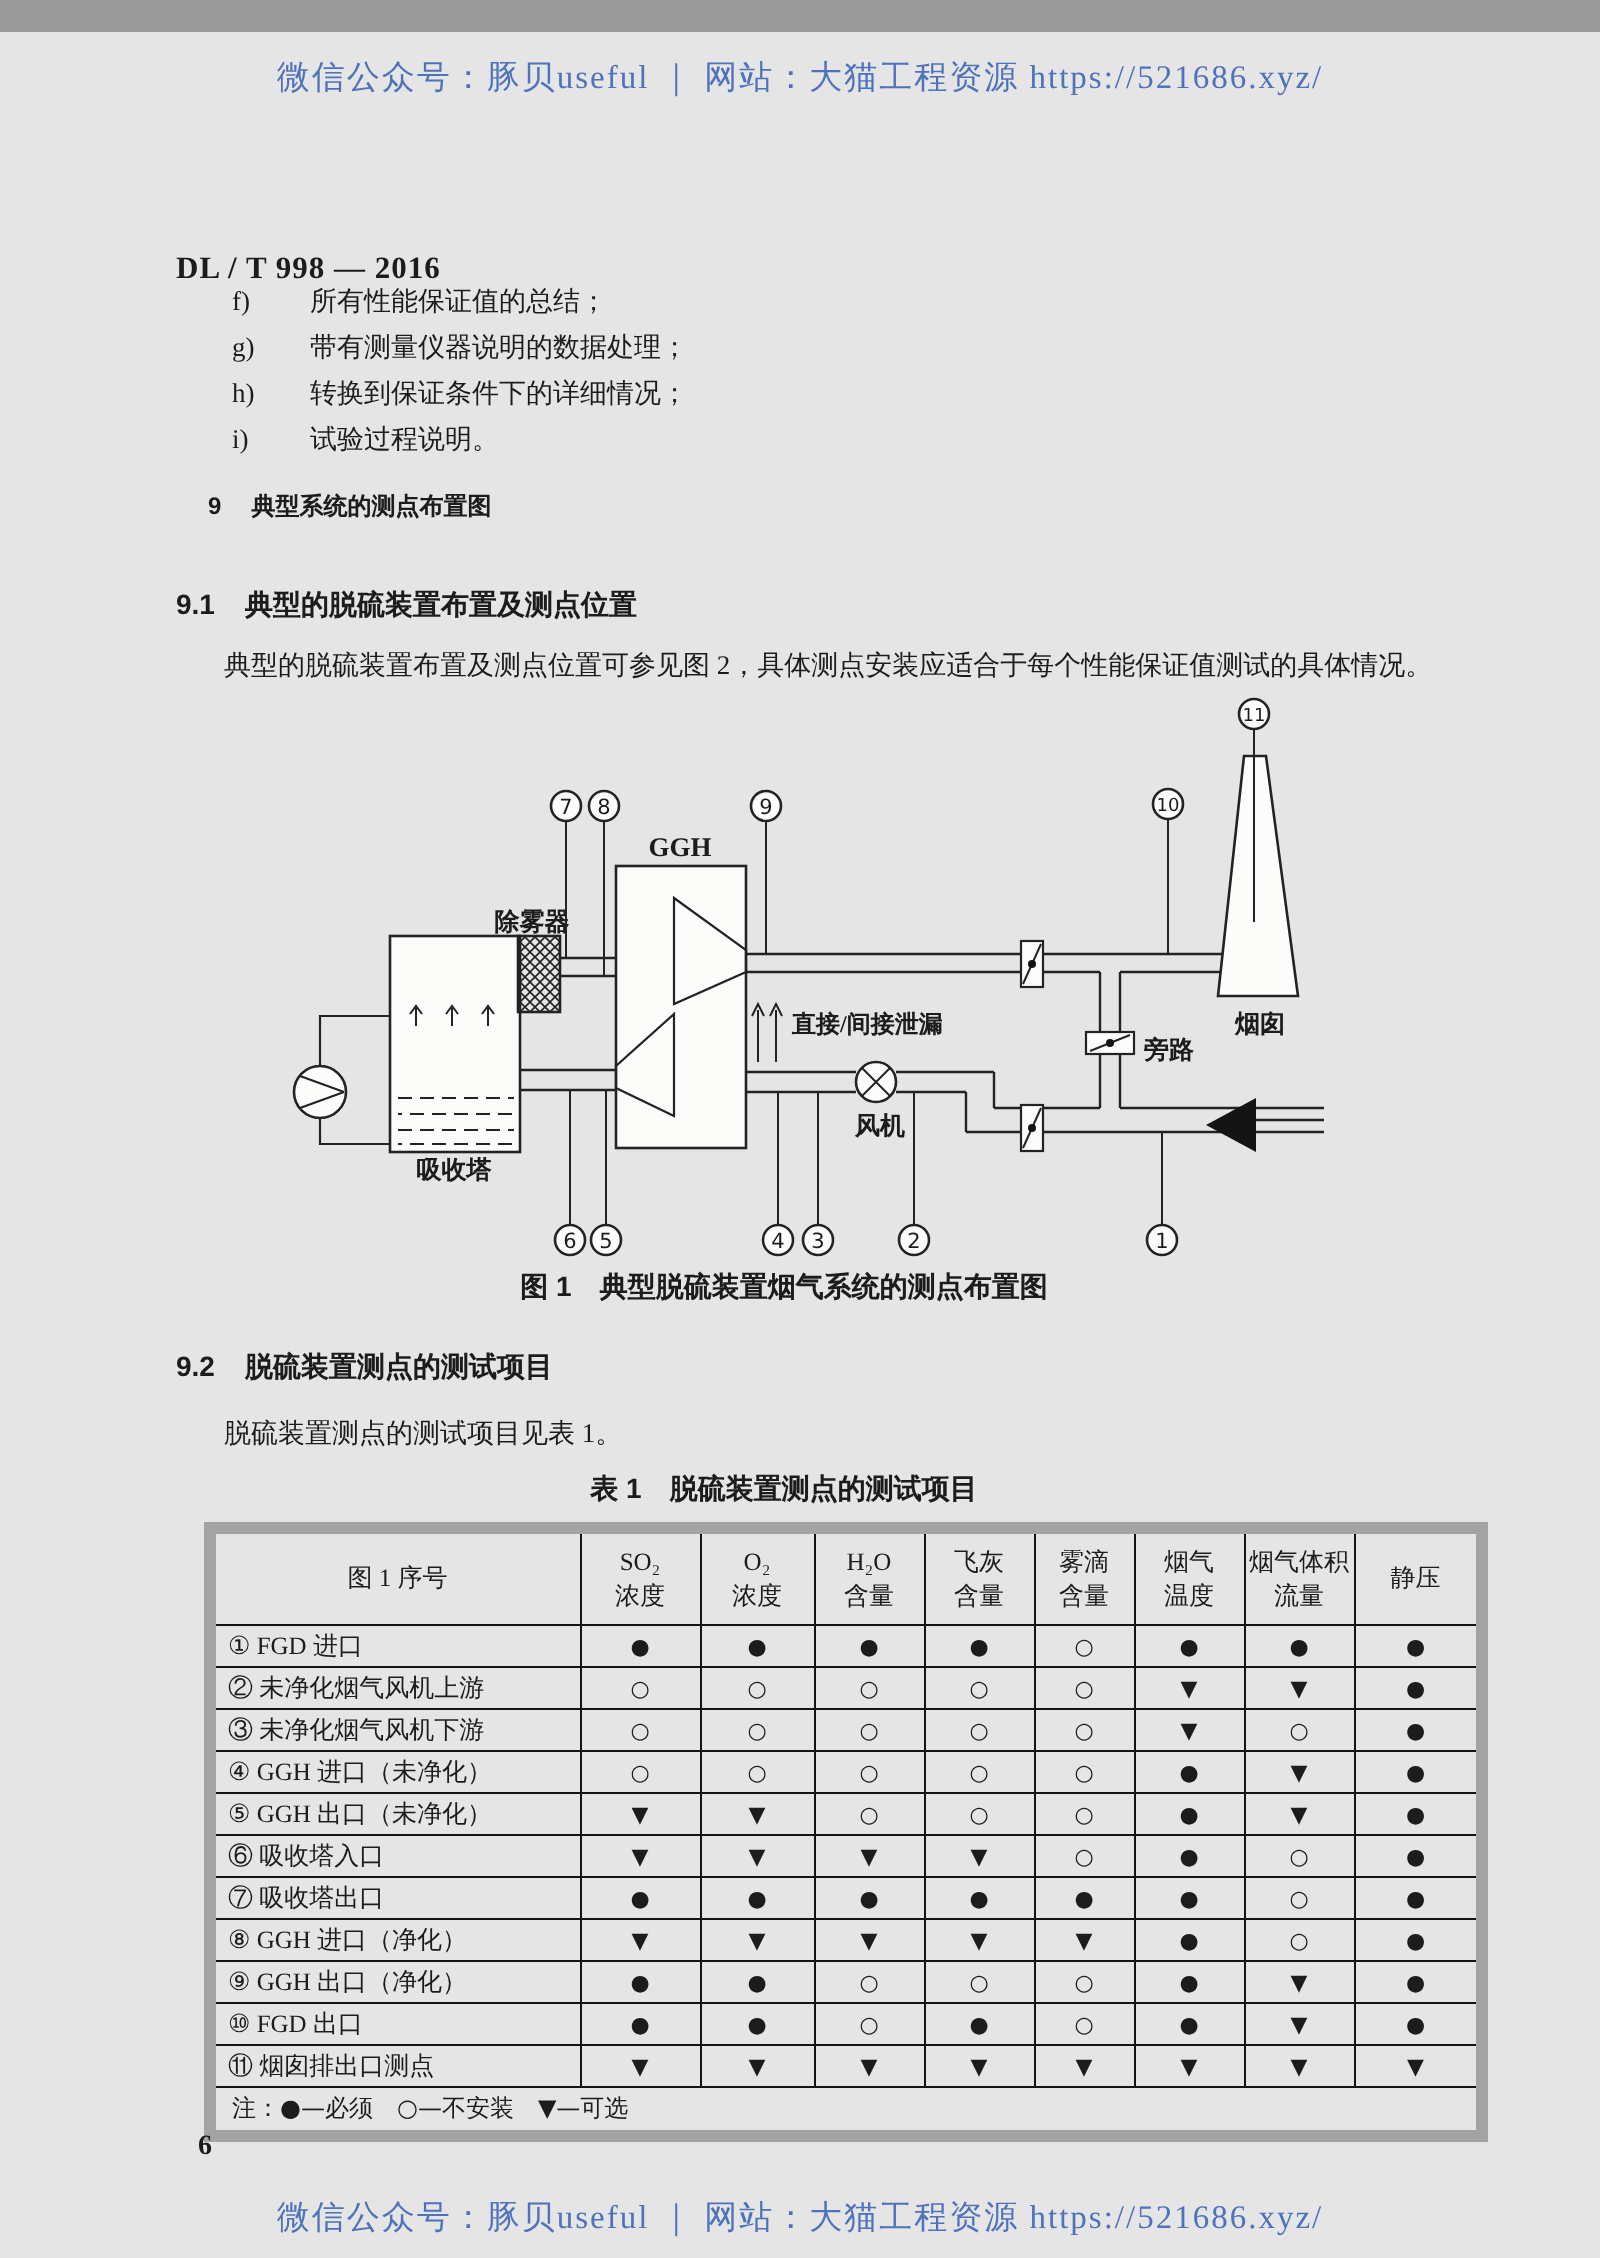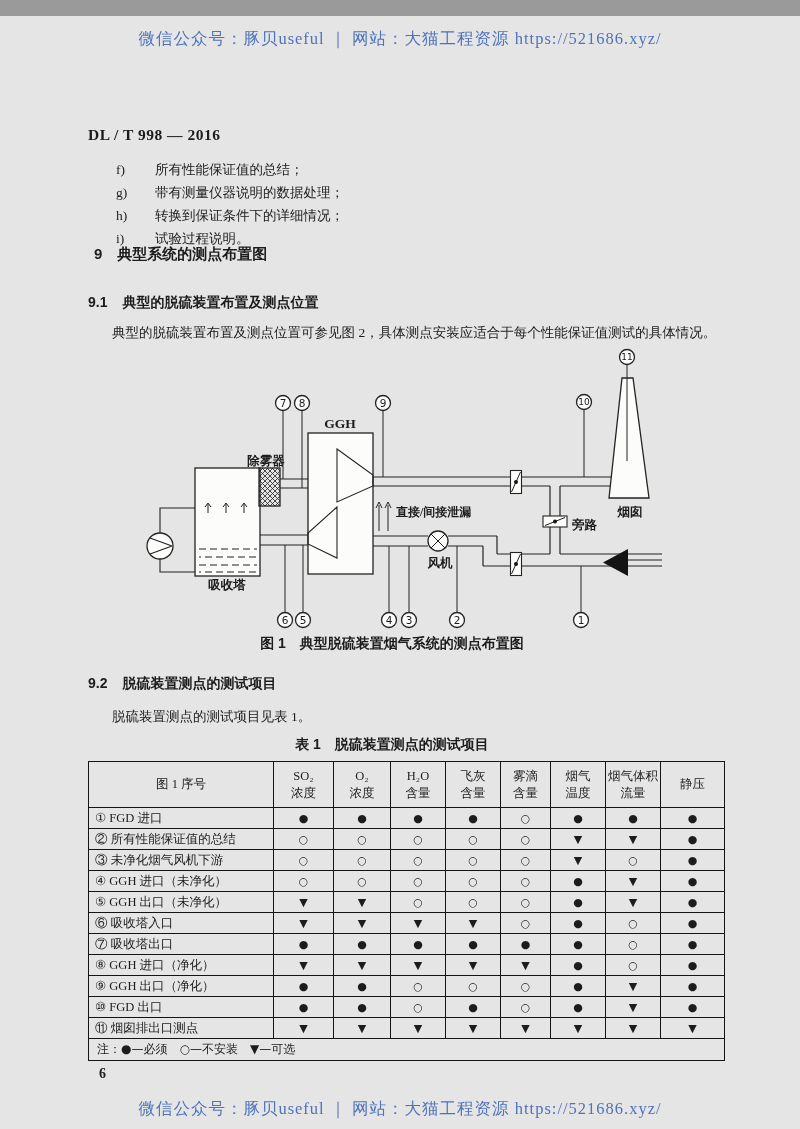--- a/index.html
+++ b/index.html
@@ -7,41 +7,41 @@
     position:relative;width:800px;height:1129px;margin:16px auto;
     background:#e5e5e5;overflow:hidden;
     font-family:"Liberation Serif",serif;color:#1c1c1c;
   }
   .wm{position:absolute;left:0;width:100%;text-align:center;
       font-size:16.5px;letter-spacing:1px;}
   .wm-top{top:12px;}
   .wm-bottom{top:1082px;}
   .doc-num{position:absolute;left:88px;top:110px;font-weight:bold;
       font-size:15.5px;letter-spacing:.5px;}
-  .list{position:absolute;left:116px;top:142px;font-size:13.5px;line-height:23px;}
+  .list{position:absolute;left:116px;top:123px;font-size:13.5px;line-height:23px;}
   .li-letter{display:inline-block;width:39px;}
   .h-sec{position:absolute;font-family:"Liberation Sans",sans-serif;font-weight:bold;}
-  #sec9{left:94px;top:229px;font-size:15px;}
+  #sec9{left:104px;top:229px;font-size:12px;}
   #sec91{left:88px;top:278px;font-size:14px;}
   #sec92{left:88px;top:659px;font-size:14px;}
   .sec-num{margin-right:15px;}
   .para{position:absolute;left:112px;font-size:13.5px;white-space:nowrap;}
   #p91{top:308px;}
   #p92{top:692px;}
   .center-line{position:absolute;left:0;width:784px;text-align:center;
       font-family:Liberation Sans, sans-serif;font-weight:bold;font-size:14px;}
   #fig-caption{top:619px;}
   #tbl-title{top:720px;}
   .figure-svg{position:absolute;left:120px;top:330px;width:580px;height:290px;}
   .svg-label{font-family:"Liberation Serif",serif;font-weight:600;font-size:12.5px;
       fill:#1c1c1c;stroke:none;}
   .svg-num{font-family:"DejaVu Sans",sans-serif;font-size:10.5px;fill:#1c1c1c;stroke:none;}
   .svg-num-sm{font-family:"DejaVu Sans",sans-serif;font-size:9px;fill:#1c1c1c;stroke:none;}
-  table.tbl{position:absolute;left:88px;top:745px;width:636px;
-      border-collapse:collapse;table-layout:fixed;border:1px solid #a3a3a3;
+  table.tbl{position:absolute;left:102px;top:745px;width:636px;
+      border-collapse:collapse;table-layout:fixed;border:6px solid #a3a3a3;
       font-size:12.5px;}
   .tbl th,.tbl td{border:1px solid #141414;padding:0;}
   .tbl thead th{height:45px;font-weight:normal;line-height:1.35;text-align:center;vertical-align:middle;}
   .tbl thead th.c0{text-align:center;}
   .hdr-line{display:block;}
   .hdr-line:empty{display:none;}
   .tbl tbody td{height:20px;vertical-align:middle;}
   .tbl td.lbl{padding-left:6px;text-align:left;}
   .tbl td.sym{text-align:center;font-family:"DejaVu Sans",sans-serif;font-size:11px;}
   .tbl tfoot td{height:21px;padding-left:8px;text-align:left;font-family:"DejaVu Sans","Liberation Serif",serif;font-size:12px;}
@@ -273,21 +273,21 @@
           <td class="sym">●</td>
           <td class="sym">●</td>
           <td class="sym">●</td>
           <td class="sym">●</td>
           <td class="sym">○</td>
           <td class="sym">●</td>
           <td class="sym">●</td>
           <td class="sym">●</td>
         </tr>
         <tr>
-          <td class="lbl">② 所有性能保证值的总结</td>
+          <td class="lbl">② 未净化烟气风机上游</td>
           <td class="sym">○</td>
           <td class="sym">○</td>
           <td class="sym">○</td>
           <td class="sym">○</td>
           <td class="sym">○</td>
           <td class="sym">▼</td>
           <td class="sym">▼</td>
           <td class="sym">●</td>
         </tr>
         <tr>

